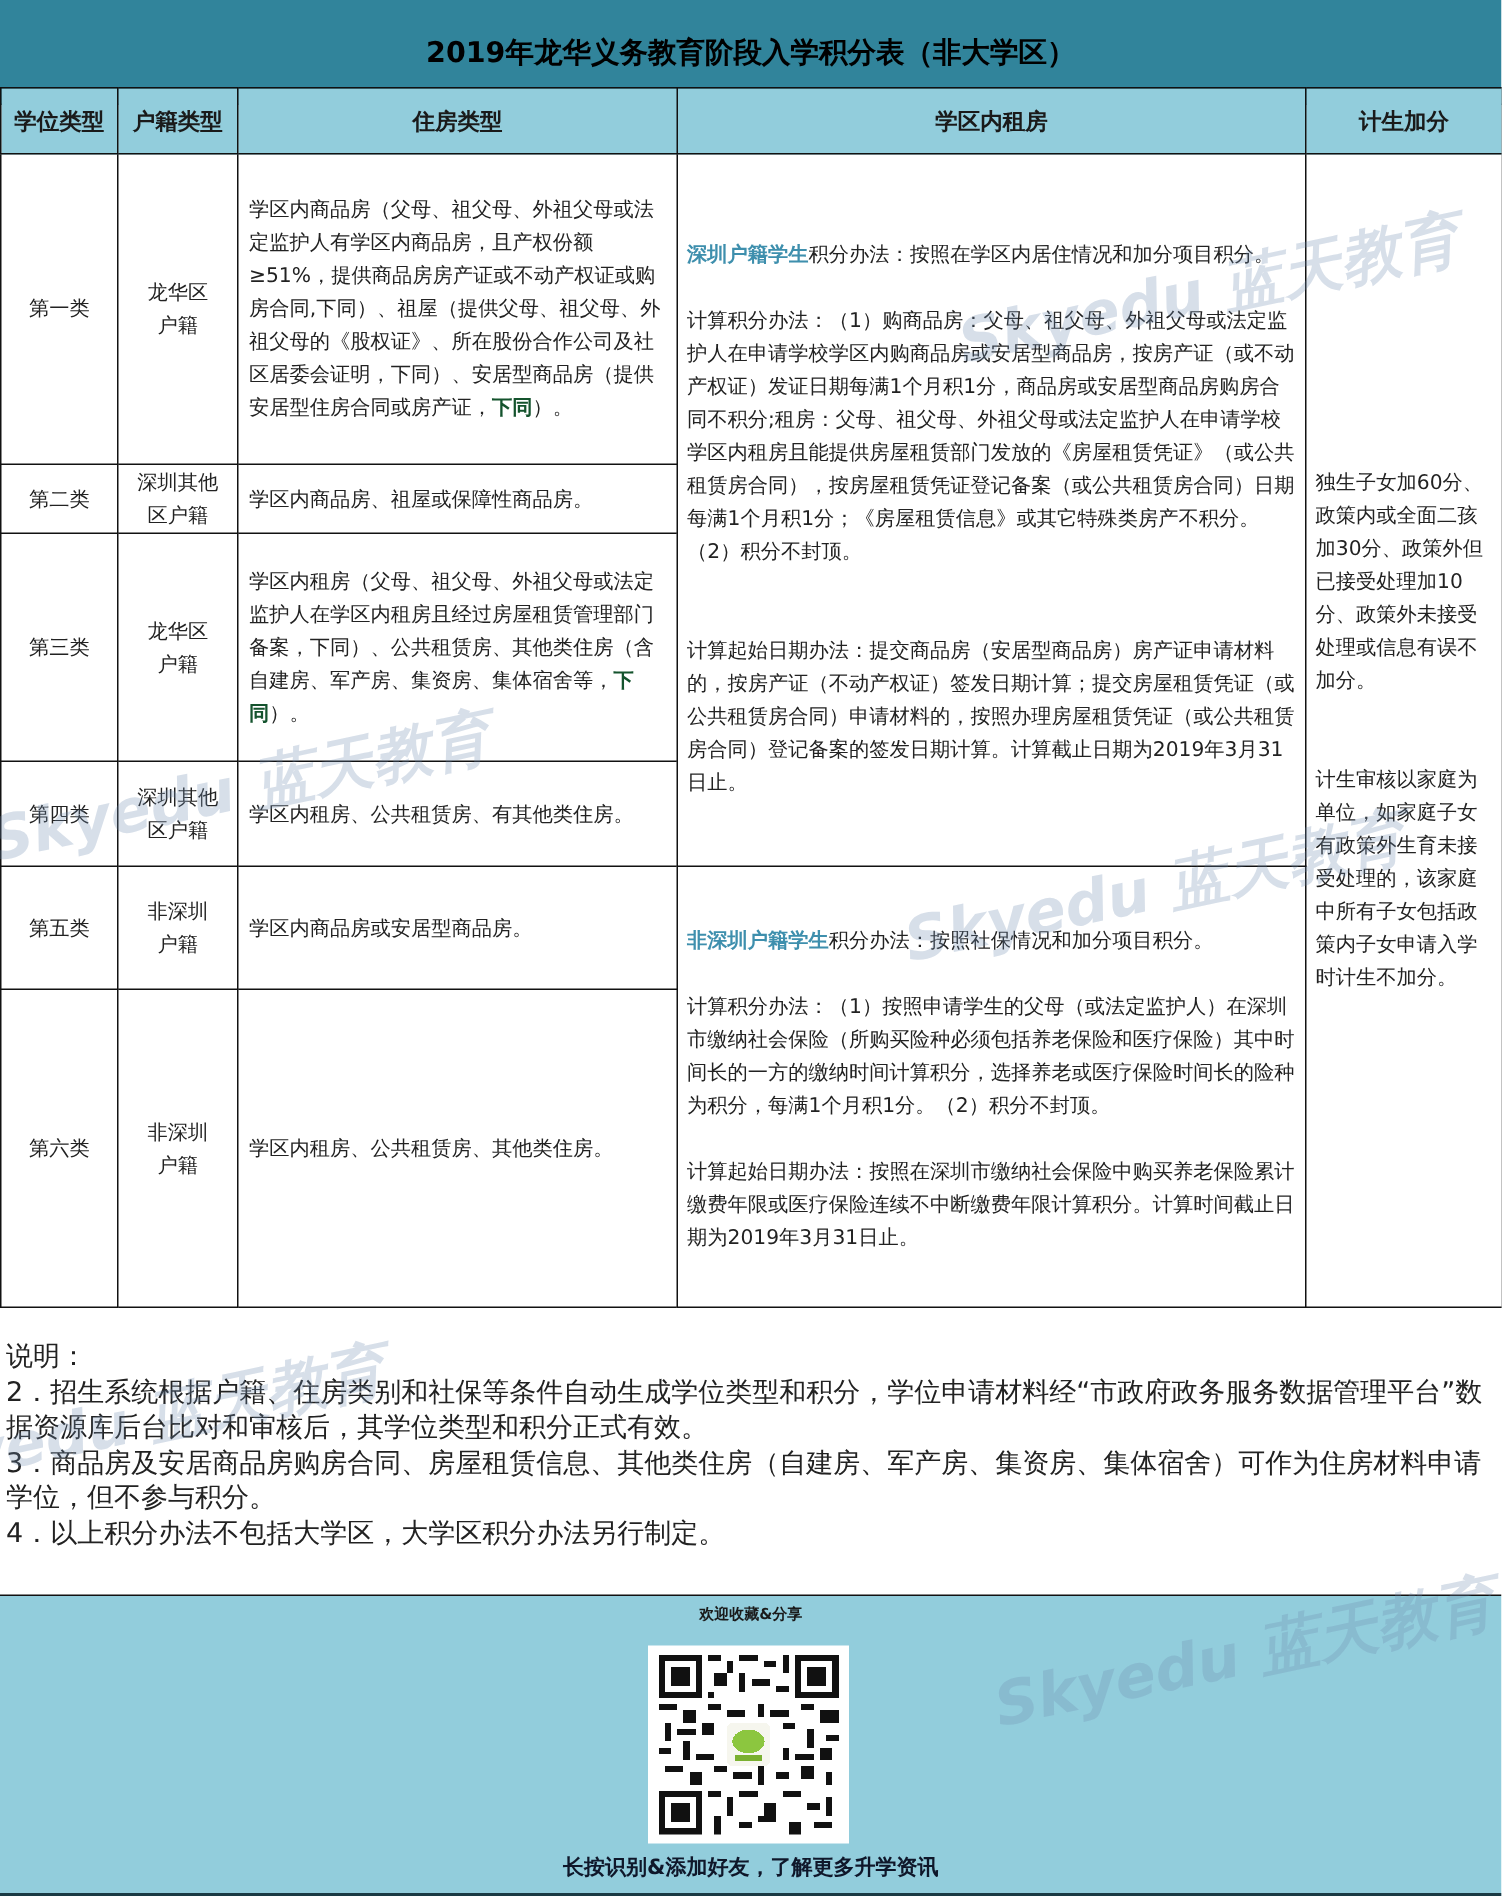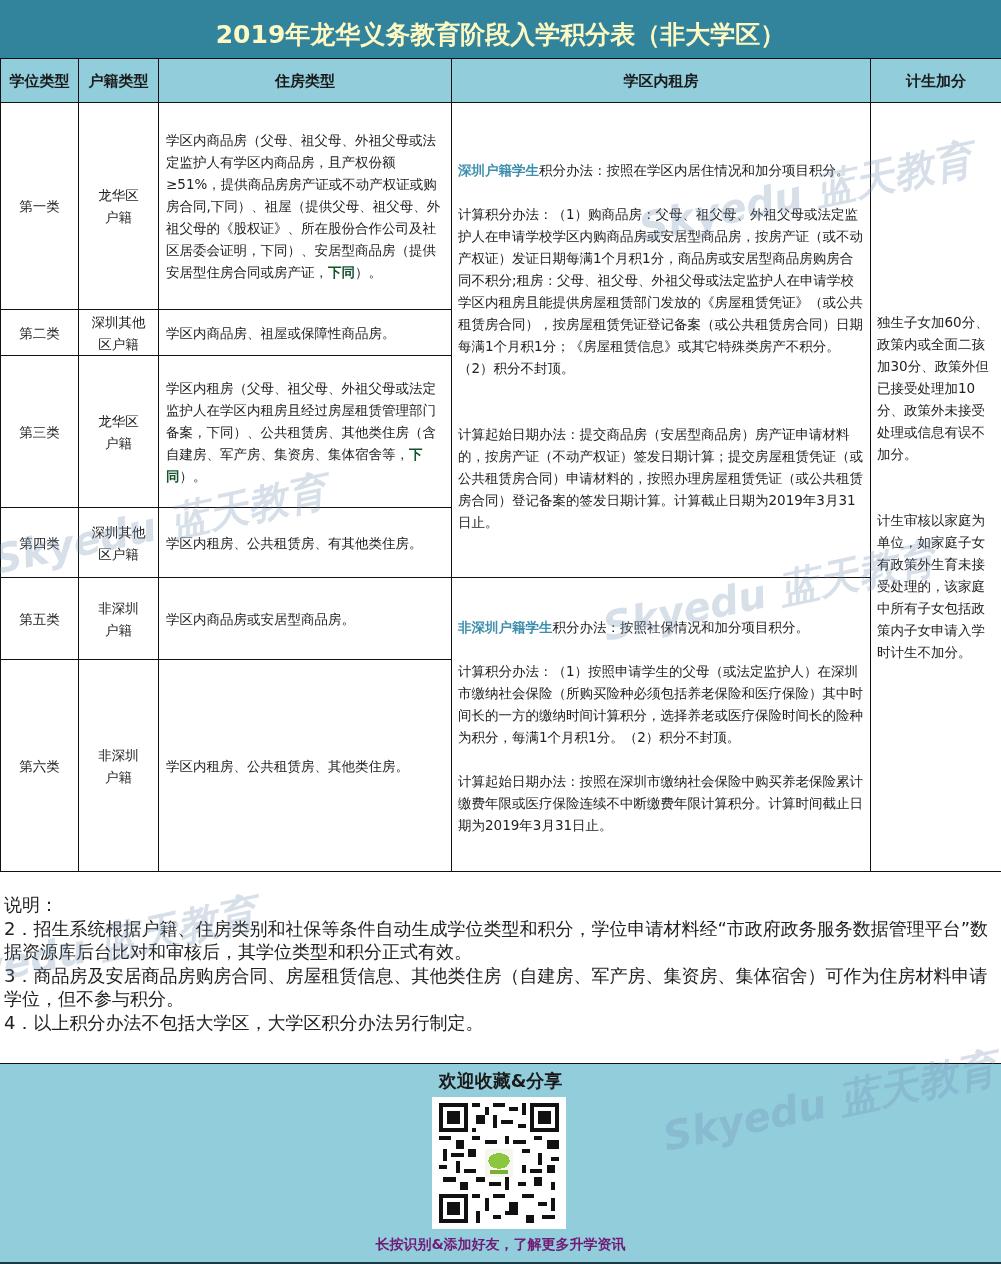--- a/index.html
+++ b/index.html
@@ -1,21 +1,21 @@
 <!DOCTYPE html>
 <html><head>
   <meta charset="utf-8">
   <style>
     * { box-sizing: border-box; margin: 0; padding: 0; }
     html, body { width: 1001px; height: 1264px; background: #ffffff; overflow: hidden; }
     body { font-family: "DejaVu Sans", "Liberation Sans", sans-serif; color: #222; position: relative; }
 
     .title-bar {
       position: absolute; left: 0; top: 0; width: 1001px; height: 70px;
-      background: #31849b; color: #fef9c3; font-weight: bold; font-size: 25px;
+      background: #31849b; color: #000000; font-weight: bold; font-size: 19px;
       display: flex; align-items: center; justify-content: center;
       border-bottom: 1px solid #1a3a44;
     }
 
     table.score-table {
       position: absolute; left: 0; top: 58px; width: 1001px;
       border-collapse: collapse; table-layout: fixed;
     }
     table.score-table td, table.score-table th {
       border: 1px solid #111; font-size: 13.5px; line-height: 22px; vertical-align: middle;
@@ -37,25 +37,25 @@
       position: absolute; left: 0; top: 885px; width: 1001px; height: 179px;
       padding: 8px 4px 0 4px; font-size: 18px; line-height: 23.5px; color: #222;
       border-bottom: 1px solid #111;
     }
     .footer {
       position: absolute; left: 0; top: 1064px; width: 1001px; height: 200px;
       background: #92cddc; border-bottom: 2px solid #1a3a44;
     }
     .footer-top {
       position: absolute; top: 5px; left: 0; width: 1001px; text-align: center;
-      font-weight: bold; font-size: 18px; color: #1a1a1a;
+      font-weight: bold; font-size: 10px; color: #1a1a1a;
     }
     .footer-bottom {
       position: absolute; top: 172px; left: 0; width: 1001px; text-align: center;
-      font-weight: bold; font-size: 14px; color: #701a75;
+      font-weight: bold; font-size: 14px; color: #0f172a;
     }
     .qr {
       position: absolute; left: 432px; top: 33px; width: 134px; height: 132px;
       background: #ffffff; padding: 6px;
     }
     .qr svg { width: 122px; height: 120px; display: block; }
 
     .watermark {
       position: absolute; color: rgba(110, 140, 175, 0.28); font-weight: bold;
       font-style: italic; font-size: 40px; transform: rotate(-12deg);

